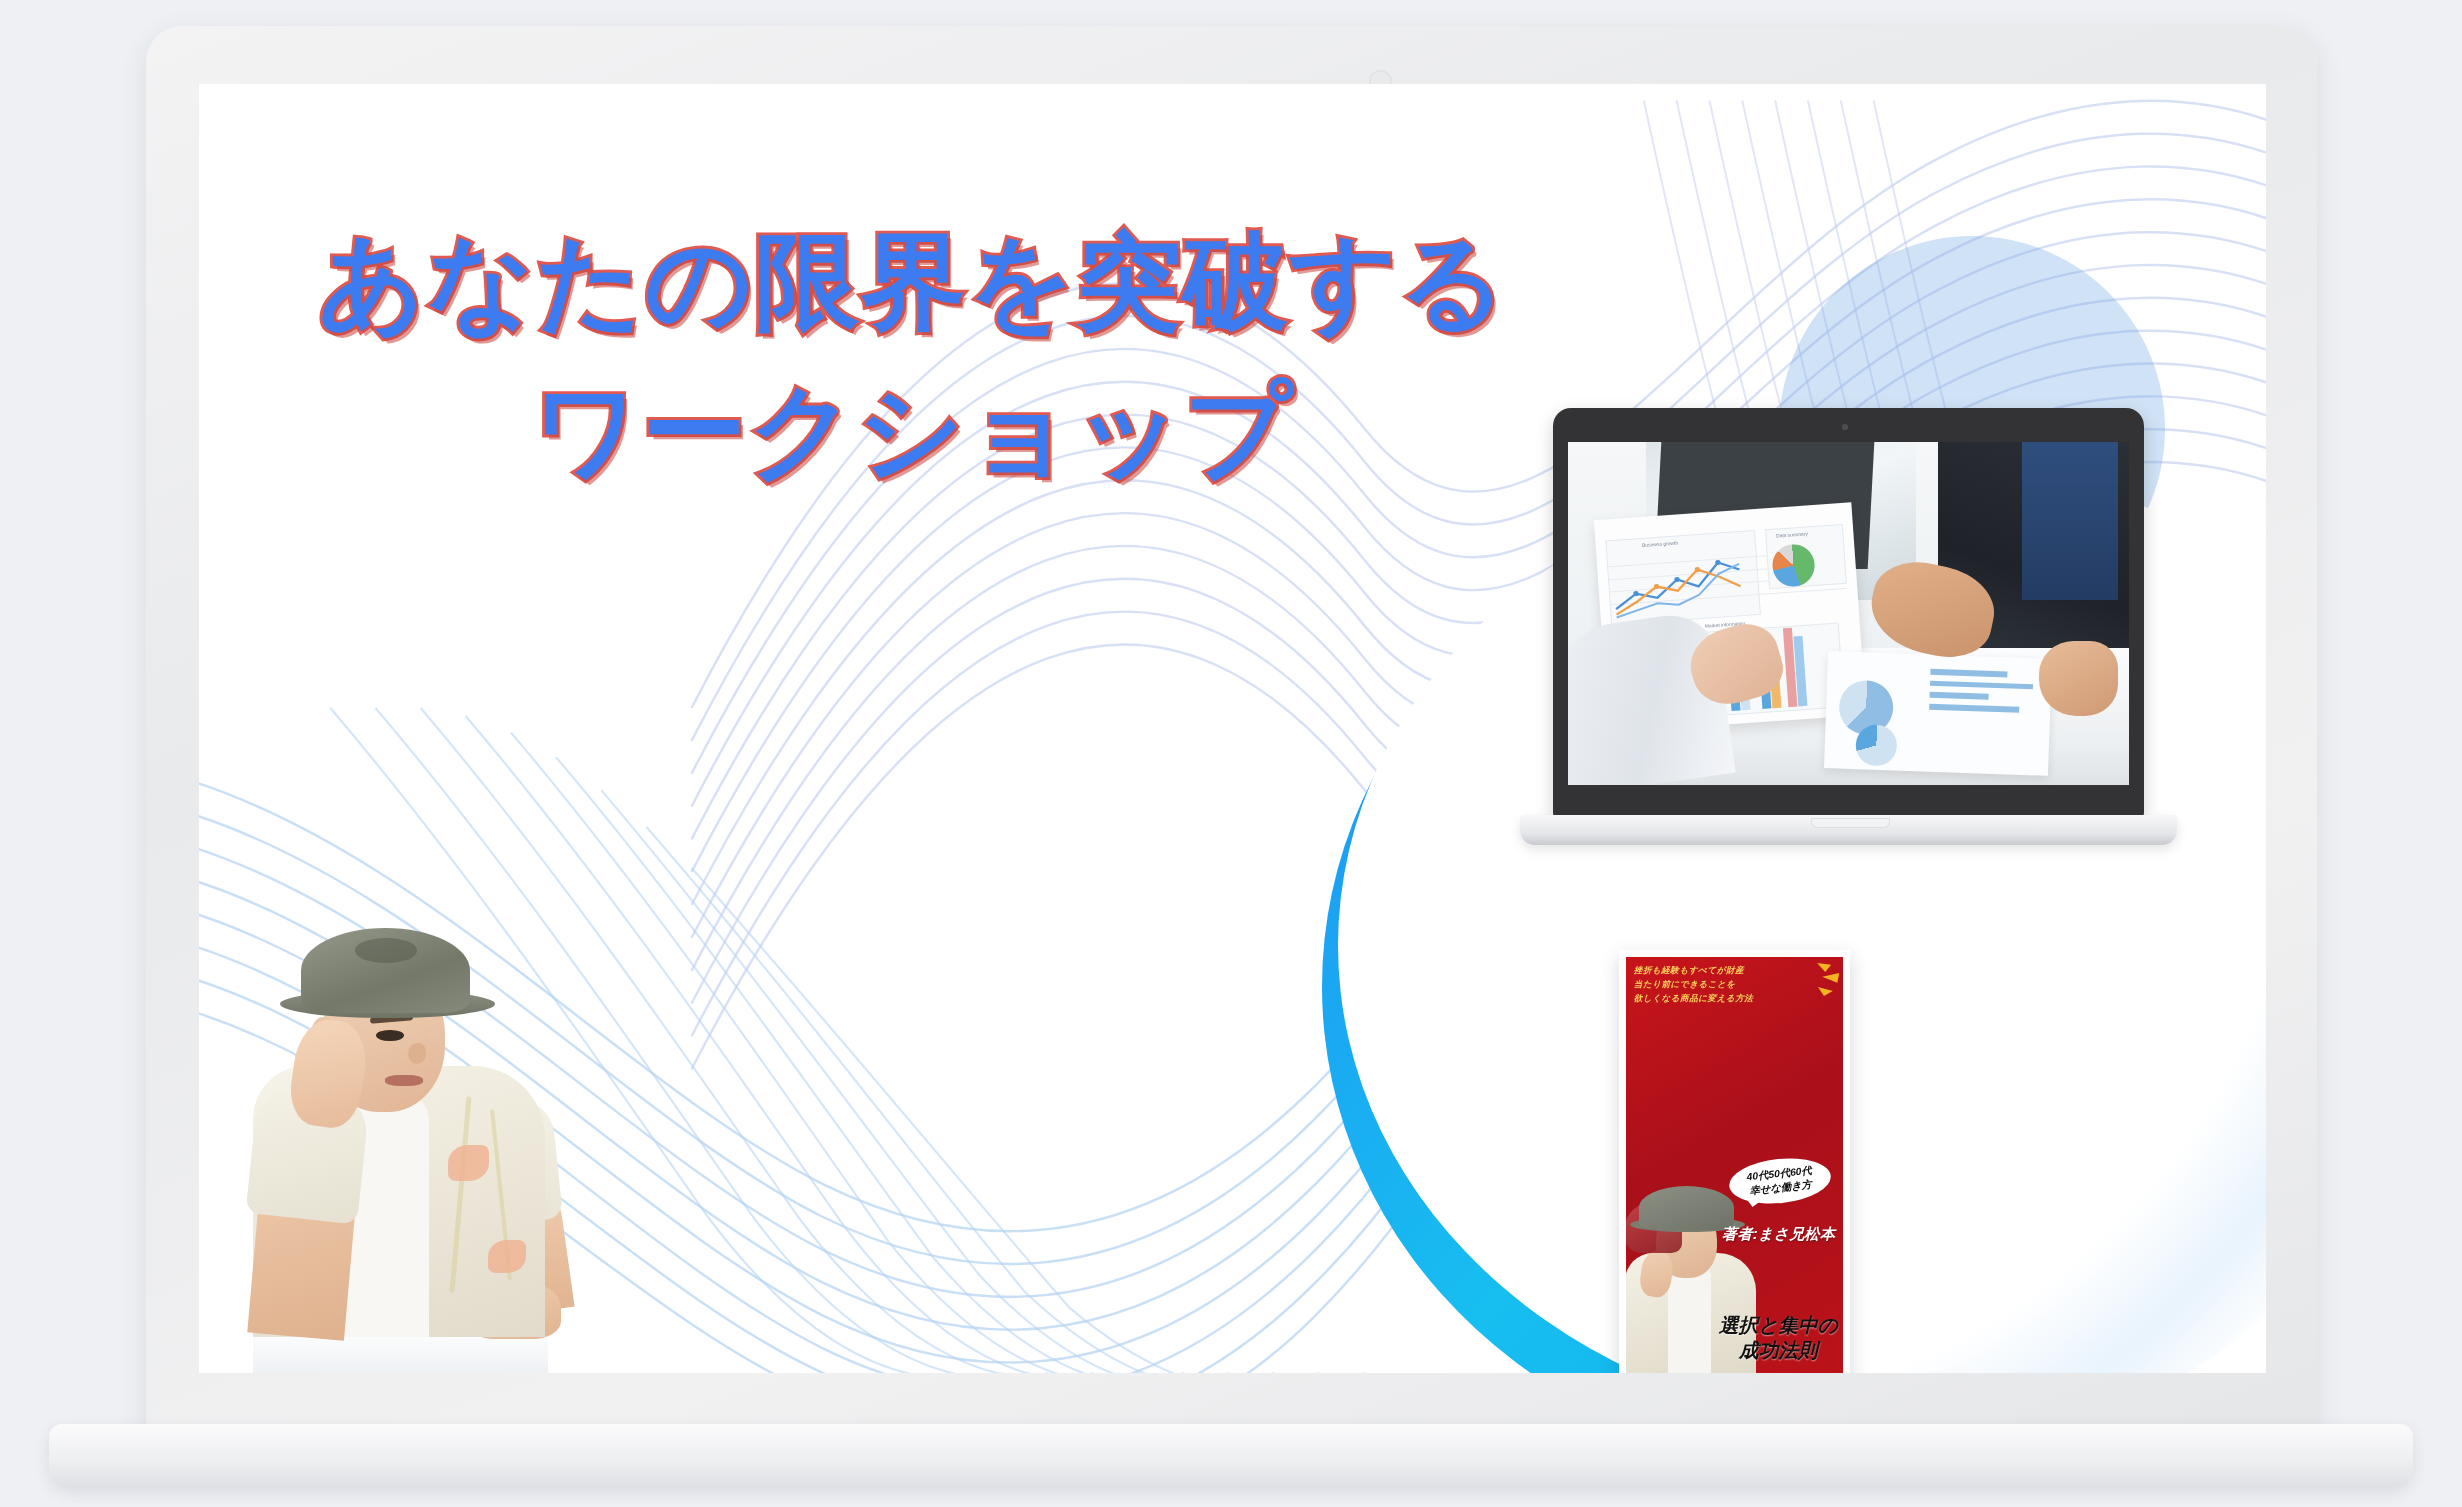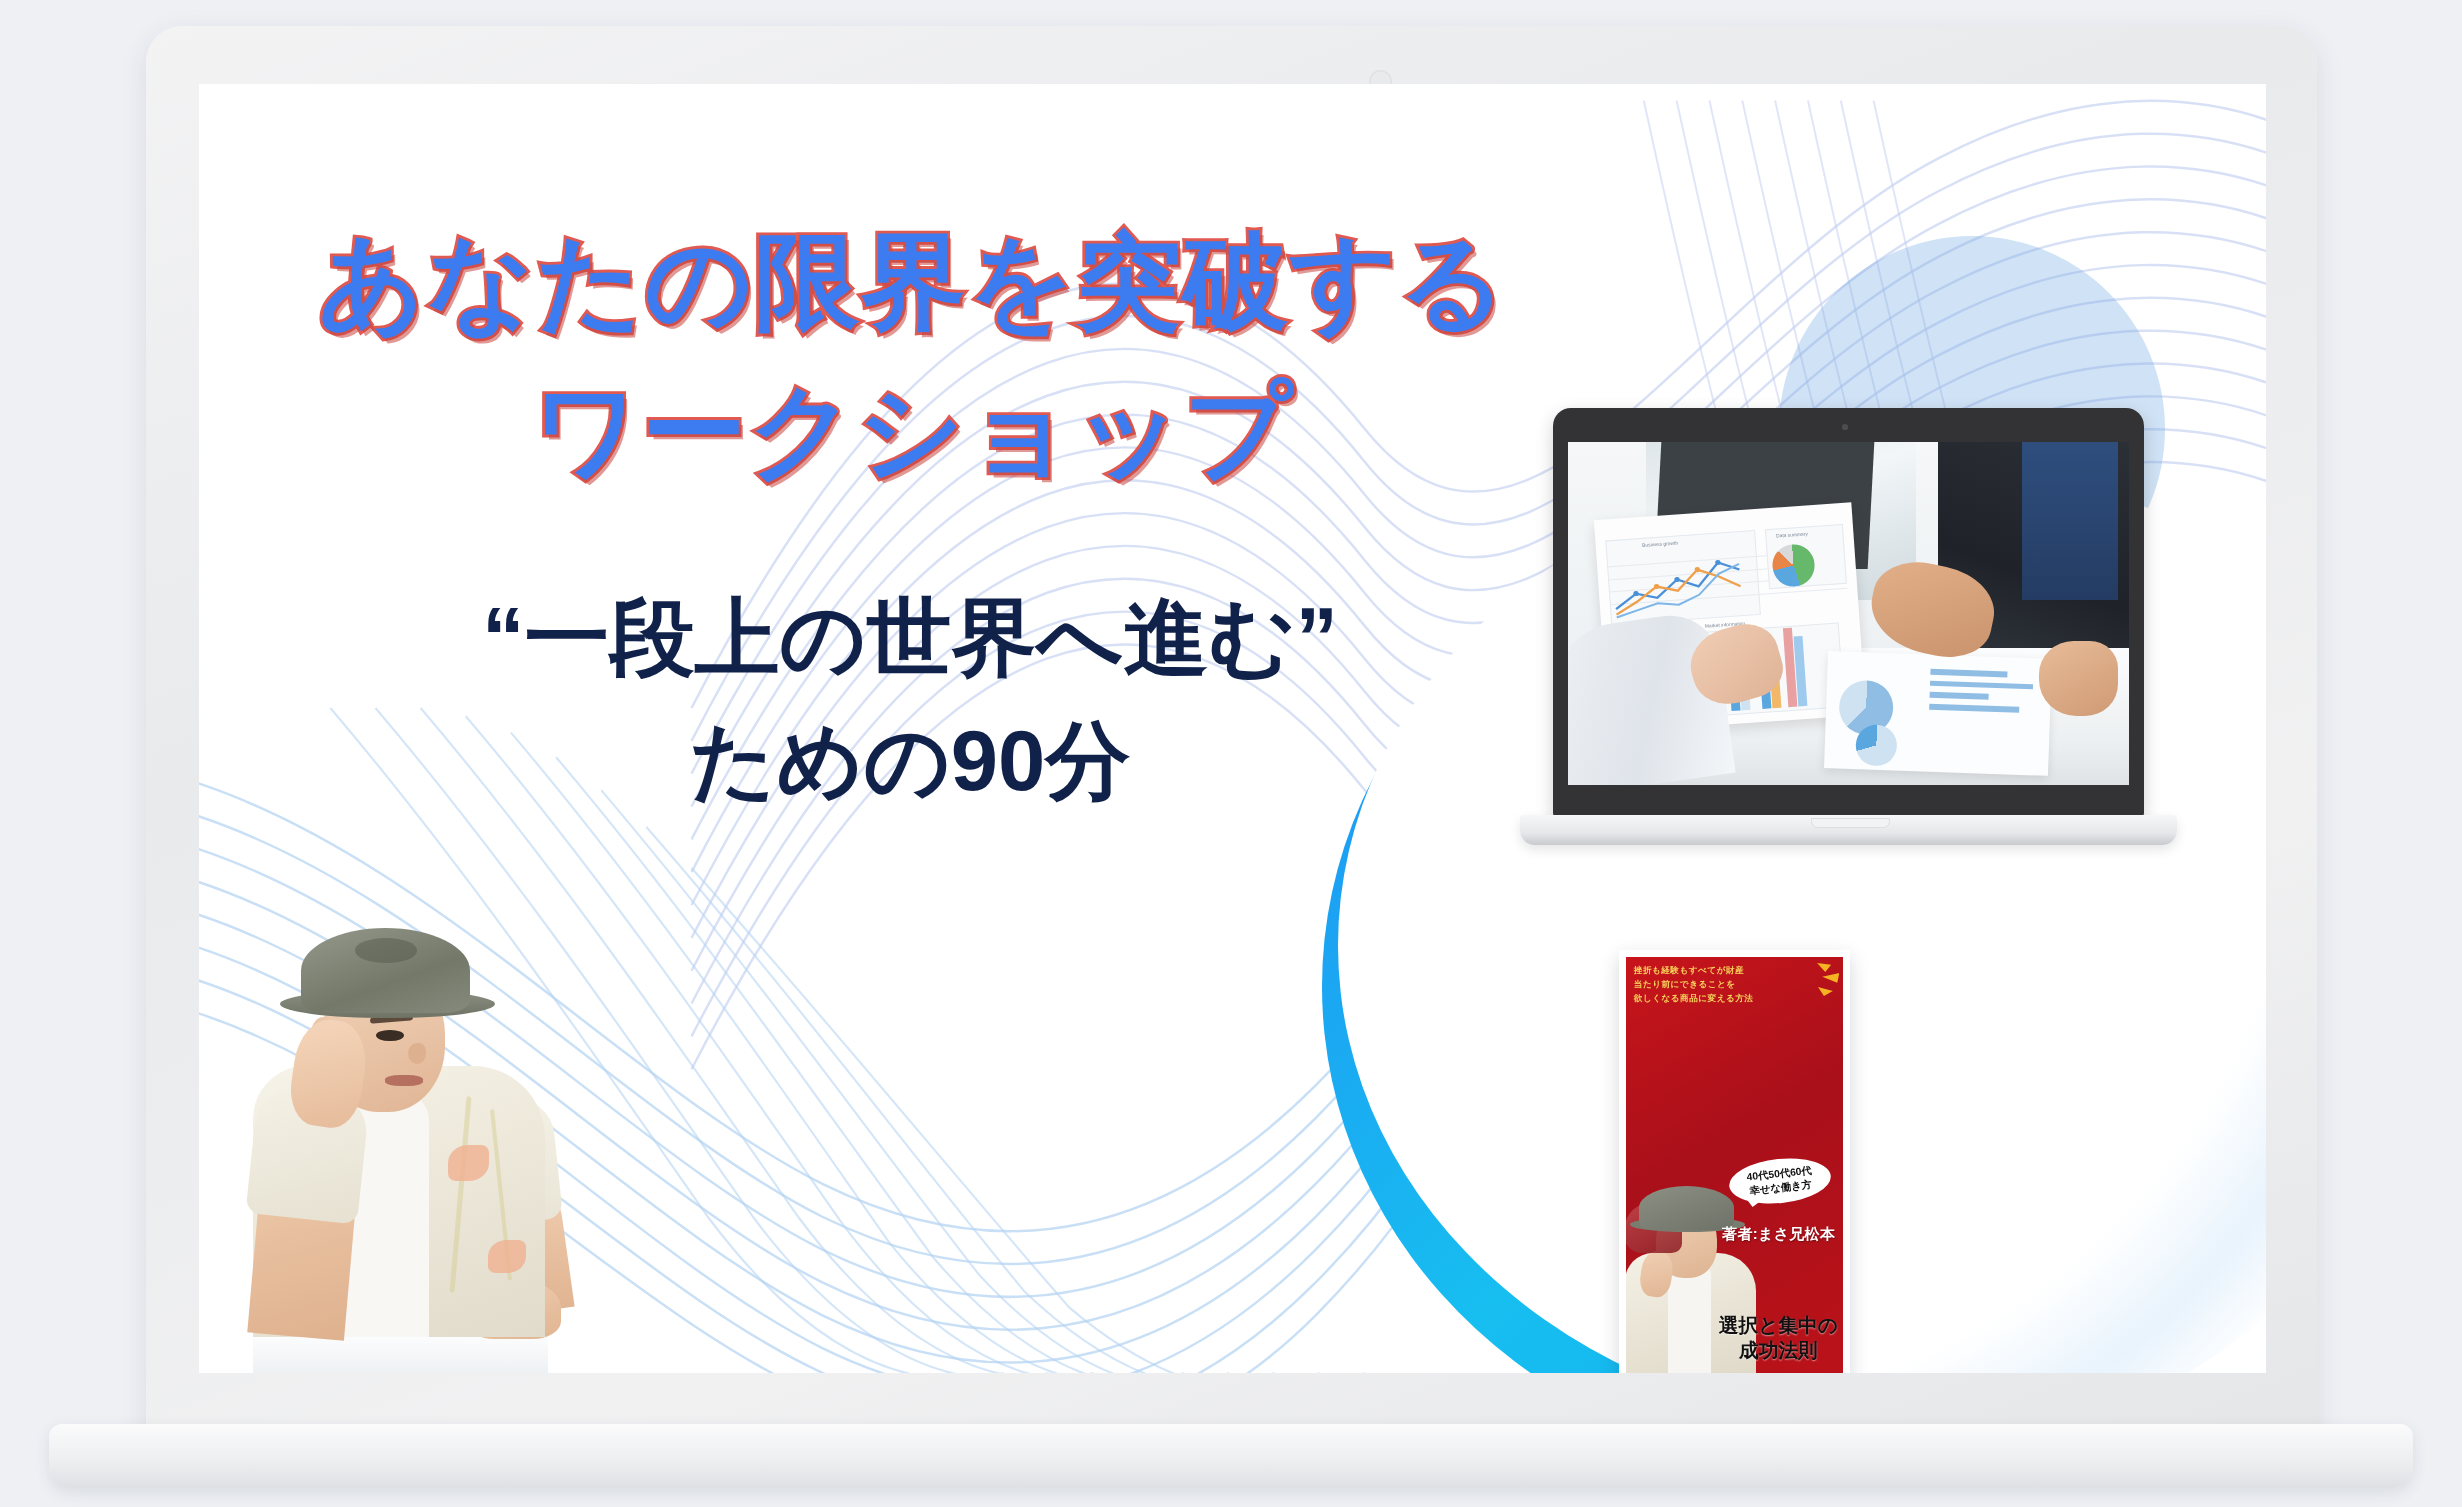--- a/index.html
+++ b/index.html
@@ -260,20 +260,21 @@
     background: #ffffff;
     padding: 7.4px;
     box-shadow: 0 6.6px 18px rgba(30,40,60,0.18);
   }
   #book-inner {
     position: relative;
     width: 100%;
     height: 100%;
     background: linear-gradient(150deg,#c8141b 0%, #a9101a 45%, #bb1219 100%);
     overflow: hidden;
+    font-style: italic;
   }
   #book-top-copy {
     position: absolute;
     left: 7.4px; top: 6.6px;
     width: 72%;
     color: #f7d15a;
     font-size: 8.6px;
     line-height: 1.62;
     font-weight: 700;
     letter-spacing: 0.5px;
@@ -594,22 +595,20 @@
       </g>
     </svg>
 
     <div id="swoosh"></div>
     <div id="swoosh-cut"></div>
     <div id="swoosh-halo"></div>
 
     <div id="headline">あなたの限界を突破する
 ワークショップ</div>
 
-    <div id="subhead">“一段上の世界へ進む”
-ための90分</div>
 
     <div id="inner-laptop">
       <div id="inner-lid">
         <div id="inner-cam"></div>
         <div id="inner-screen">
           <div class="ph" id="mtg-bg"></div>
           <div class="ph" id="mtg-window"></div>
           <div class="ph" id="mtg-monitor"></div>
           <div class="ph" id="mtg-person-dark"></div>
           <div class="ph" id="mtg-shirt-blue"></div>

